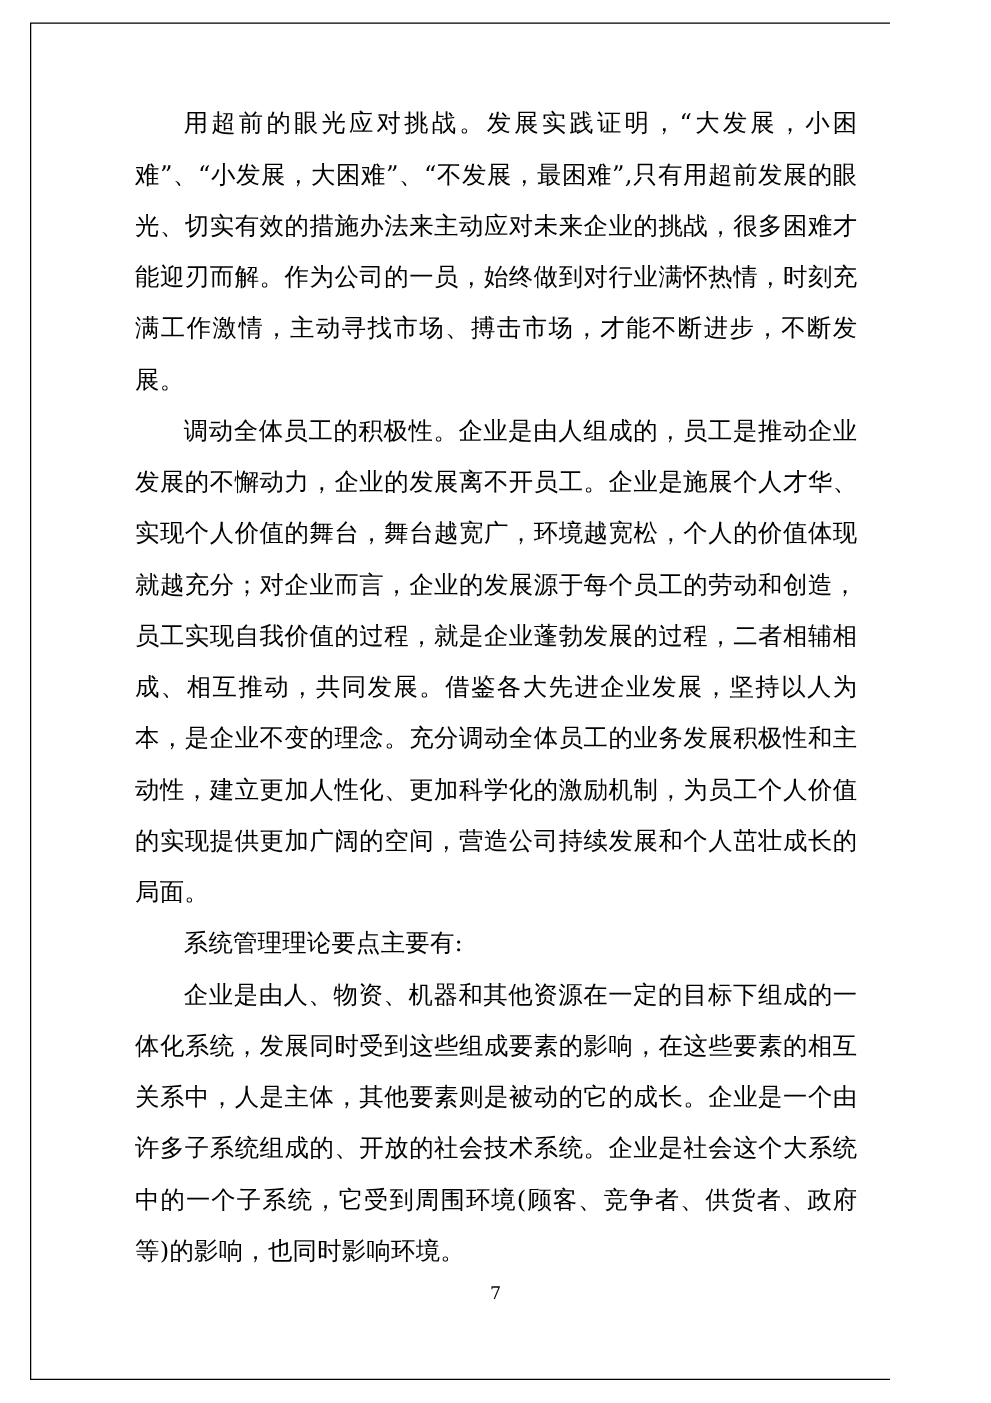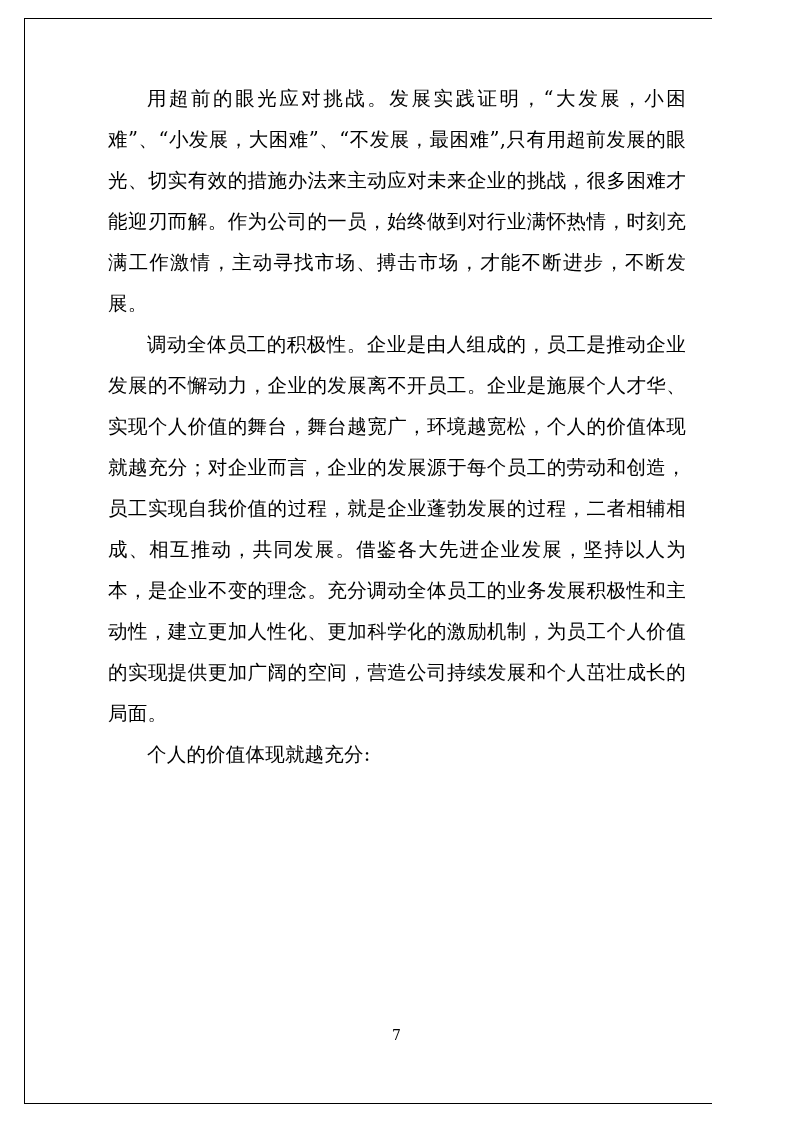--- a/index.html
+++ b/index.html
@@ -58,18 +58,19 @@
 </head>
 <body>
 
 <div class="page">
 
   <div class="page-border"></div>
 
   <div class="content">
     <p class="para">用超前的眼光应对挑战。发展实践证明，“大发展，小困难”、“小发展，大困难”、“不发展，最困难”,只有用超前发展的眼光、切实有效的措施办法来主动应对未来企业的挑战，很多困难才能迎刃而解。作为公司的一员，始终做到对行业满怀热情，时刻充满工作激情，主动寻找市场、搏击市场，才能不断进步，不断发展。</p>
     <p class="para">调动全体员工的积极性。企业是由人组成的，员工是推动企业发展的不懈动力，企业的发展离不开员工。企业是施展个人才华、实现个人价值的舞台，舞台越宽广，环境越宽松，个人的价值体现就越充分；对企业而言，企业的发展源于每个员工的劳动和创造，员工实现自我价值的过程，就是企业蓬勃发展的过程，二者相辅相成、相互推动，共同发展。借鉴各大先进企业发展，坚持以人为本，是企业不变的理念。充分调动全体员工的业务发展积极性和主动性，建立更加人性化、更加科学化的激励机制，为员工个人价值的实现提供更加广阔的空间，营造公司持续发展和个人茁壮成长的局面。</p>
-    <p class="para">个人的价值体现就越充分:</p>
+    <p class="para">系统管理理论要点主要有:</p>
+    <p class="para">企业是由人、物资、机器和其他资源在一定的目标下组成的一体化系统，发展同时受到这些组成要素的影响，在这些要素的相互关系中，人是主体，其他要素则是被动的它的成长。企业是一个由许多子系统组成的、开放的社会技术系统。企业是社会这个大系统中的一个子系统，它受到周围环境(顾客、竞争者、供货者、政府等)的影响，也同时影响环境。</p>
   </div>
 
   <div class="footer-num">7</div>
 
 </div>
 
 </body></html>

